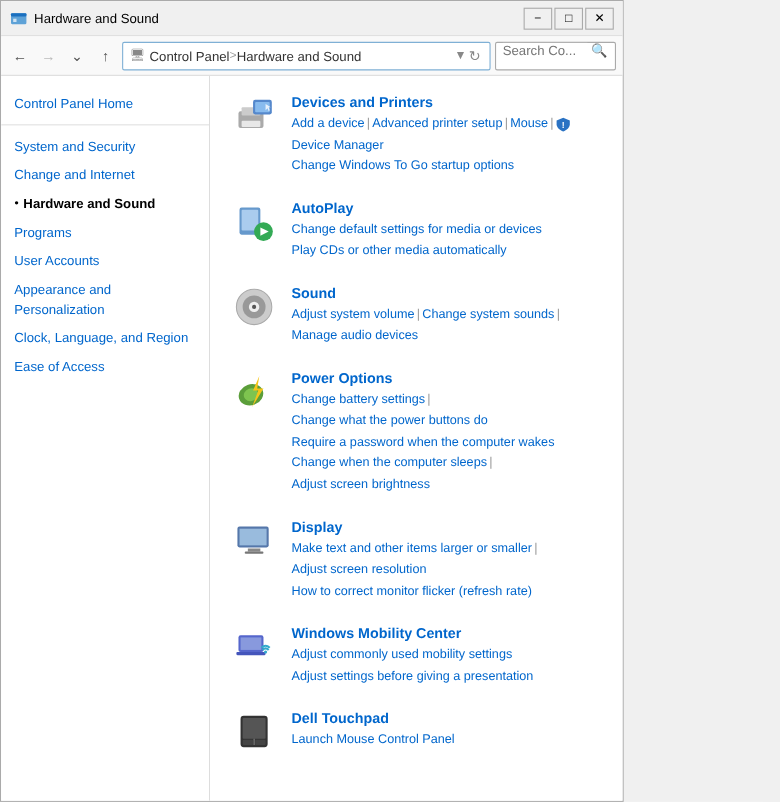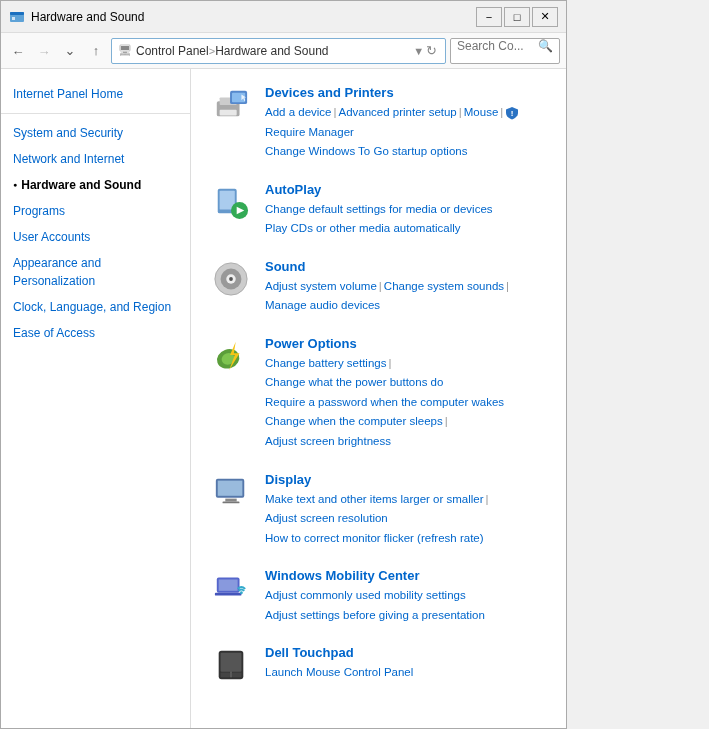--- a/index.html
+++ b/index.html
@@ -263,24 +263,24 @@
 
     <div class="search-box">
       <input type="text" style="font-size: 12px; color: rgb(153, 153, 153); border: none; outline: none; flex: 1 1 0%;" placeholder="Search Co...">
       <span style="color:#888;font-size:12px;">🔍</span>
     </div>
   </div>
 
   <div class="main-content">
 
     <div class="sidebar">
-      <div class="sidebar-item">Internet Panel Home</div>
+      <div class="sidebar-item">Control Panel Home</div>
       <div class="sidebar-divider"></div>
       <div class="sidebar-item">System and Security</div>
-      <div class="sidebar-item">Network and Internet</div>
+      <div class="sidebar-item">Change and Internet</div>
       <div class="sidebar-item active">Hardware and Sound</div>
       <div class="sidebar-item">Programs</div>
       <div class="sidebar-item">User Accounts</div>
       <div class="sidebar-item">Appearance and Personalization</div>
       <div class="sidebar-item">Clock, Language, and Region</div>
       <div class="sidebar-item">Ease of Access</div>
     </div>
 
     <div class="right-panel">
 
@@ -305,21 +305,21 @@
             <span class="cat-sep">|</span>
             <span class="cat-link">Advanced printer setup</span>
             <span class="cat-sep">|</span>
             <span class="cat-link">Mouse</span>
             <span class="cat-sep">|</span>
 
             <svg class="dm-shield" viewBox="0 0 14 14">
               <path d="M7 1 L13 3.5 L13 7 C13 10 10 12.5 7 13.5 C4 12.5 1 10 1 7 L1 3.5 Z" fill="#2a72c3"></path>
               <text x="7" y="10" text-anchor="middle" font-size="8" fill="white" font-weight="bold">!</text>
             </svg>
-            <span class="cat-link">Require Manager</span>
+            <span class="cat-link">Device Manager</span>
             <br style="width:100%">
             <span class="cat-link">Change Windows To Go startup options</span>
           </div>
         </div>
       </div>
 
       <div class="category-item">
         <div class="category-icon">
           <svg width="38" height="38" viewBox="0 0 38 38">
             <rect x="5" y="5" width="20" height="26" rx="2" fill="#6699cc"></rect>

